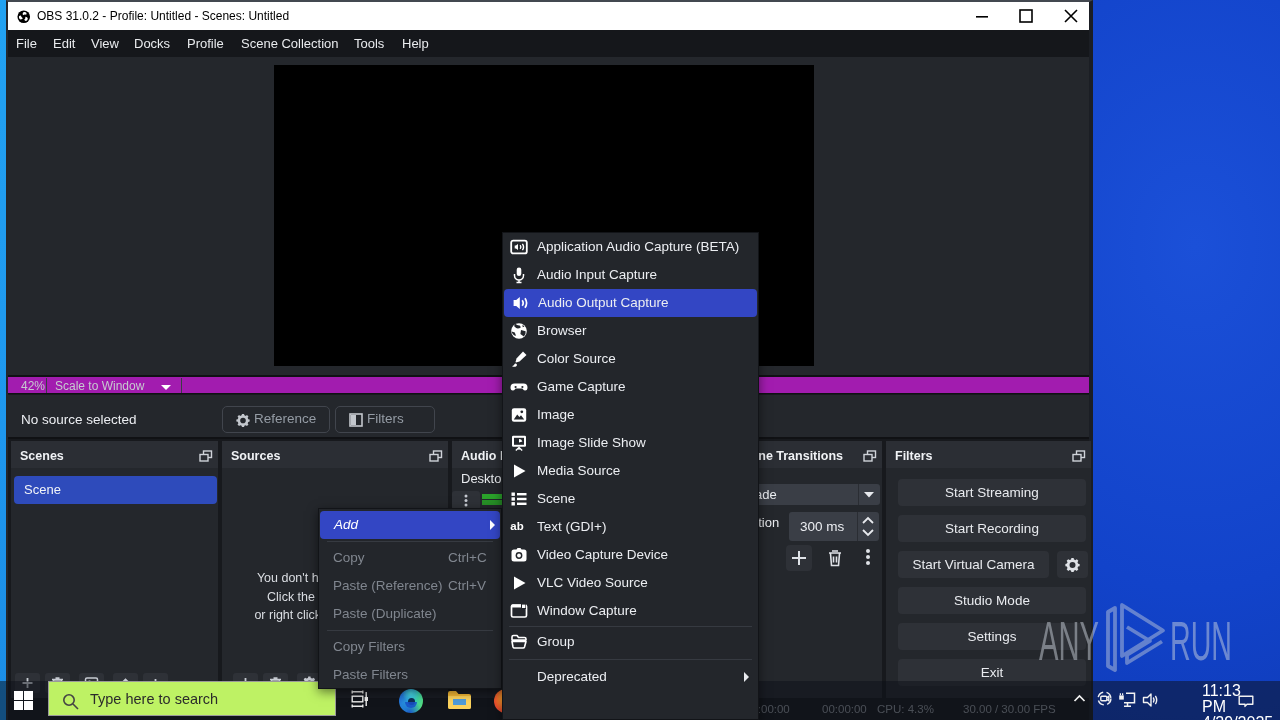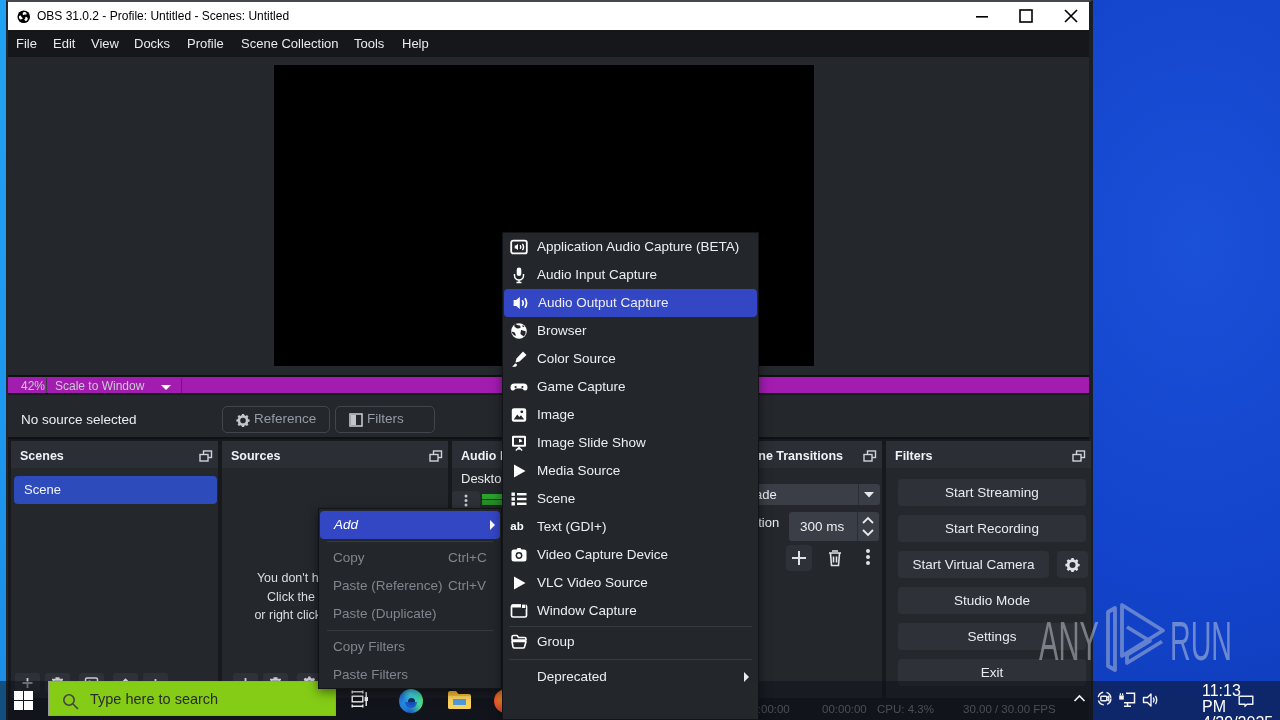--- a/index.html
+++ b/index.html
@@ -45,21 +45,21 @@
   .menu { position:absolute; background:#23262b; border:1px solid #121418; box-shadow:0 3px 10px rgba(0,0,0,.5);
           color:#e8eaee; font-size:13.5px; z-index:40; }
   .mi { position:relative; height:28px; line-height:28px; }
   .mi.hl { background:#3346c4; border-radius:4px; margin:0 1px; }
   .mi.dis { color:#80868f; }
   .msep { height:1px; background:#363a41; margin:2px 8px; }
 
   
   .taskbar { position:absolute; left:0; top:681px; width:1280px; height:39px; background:rgba(12,16,24,0.5); z-index:30; }
   .startlogo { position:absolute; left:14px; top:10px; width:19px; height:19px; }
-  .searchbox { position:absolute; left:48px; top:0px; width:288px; height:35px; background:#84cc16; border:1px solid #9a9a9a;
+  .searchbox { position:absolute; left:48px; top:0px; width:288px; height:35px; background:#bef264; border:1px solid #9a9a9a;
                color:#242424; font-size:14.5px; }
   .tray { color:#fff; }
 
   .watermark { position:absolute; z-index:25; }
   .smi { position:relative; height:28px; line-height:28px; padding-left:34px; color:#eceef2; }
   .smi.hl2 { background:#3346c4; border-radius:4px; margin:0 1px; }
   .sic { position:absolute; left:7px; top:5px; width:18px; height:18px; }
   .sic svg { width:18px; height:18px; display:block; }
 </style>
 </head>

